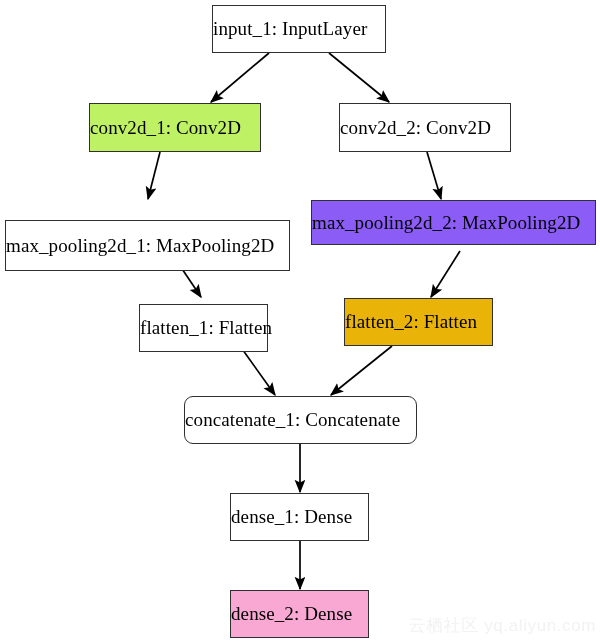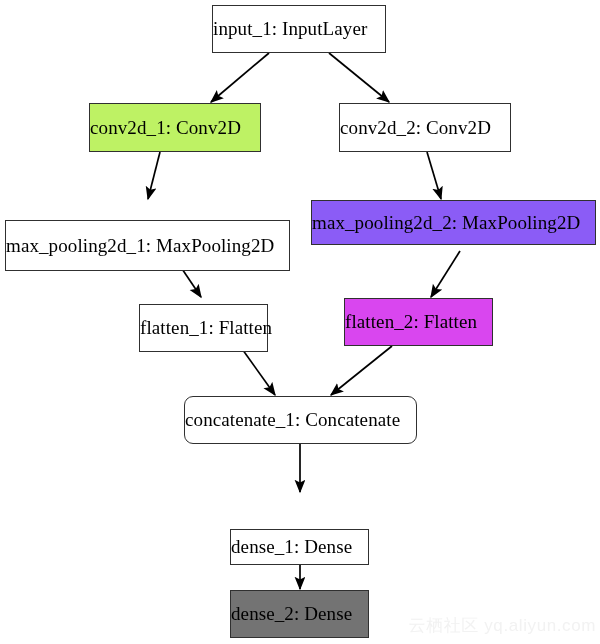--- a/index.html
+++ b/index.html
@@ -86,27 +86,27 @@
     </div>
     <div class="node-box" style="left: 5px; top: 200px; width: 285px; height: 51px; border-color: rgb(48, 48, 48); background: rgb(255, 255, 255); margin-top: 20px;">
       <span class="node-label">max_pooling2d_1: MaxPooling2D</span>
     </div>
     <div class="node-box" style="left: 311px; top: 200px; width: 285px; height: 45px; border-color: rgb(48, 48, 48); background: #8b5cf6;">
       <span class="node-label">max_pooling2d_2: MaxPooling2D</span>
     </div>
     <div class="node-box" style="left: 139px; top: 304px; width: 129px; height: 48px; border-color: rgb(48, 48, 48); background: rgb(255, 255, 255);">
       <span class="node-label">flatten_1: Flatten</span>
     </div>
-    <div class="node-box" style="left: 344px; top: 298px; width: 149px; height: 48px; border-color: rgb(48, 48, 48); background: #d946ef;">
+    <div class="node-box" style="left: 344px; top: 298px; width: 149px; height: 48px; border-color: rgb(48, 48, 48); background: #eab308;">
       <span class="node-label">flatten_2: Flatten</span>
     </div>
     <div class="node-box" style="left: 184px; top: 396px; width: 233px; height: 48px; border-color: rgb(48, 48, 48); background: rgb(255, 255, 255); border-radius: 9px;">
       <span class="node-label">concatenate_1: Concatenate</span>
     </div>
-    <div class="node-box" style="left: 230px; top: 493px; width: 139px; height: 36px; border-color: rgb(48, 48, 48); background: rgb(255, 255, 255); margin-top: 36px;">
+    <div class="node-box" style="left: 230px; top: 493px; width: 139px; height: 48px; border-color: rgb(48, 48, 48); background: rgb(255, 255, 255);">
       <span class="node-label">dense_1: Dense</span>
     </div>
-    <div class="node-box" style="left: 230px; top: 590px; width: 139px; height: 48px; border-color: rgb(48, 48, 48); background: #737373;">
+    <div class="node-box" style="left: 230px; top: 590px; width: 139px; height: 48px; border-color: rgb(48, 48, 48); background: #f9a8d4;">
       <span class="node-label">dense_2: Dense</span>
     </div>
   </div>
 
 <div id="watermark">云栖社区 yq.aliyun.com</div>
 
 </body></html>

